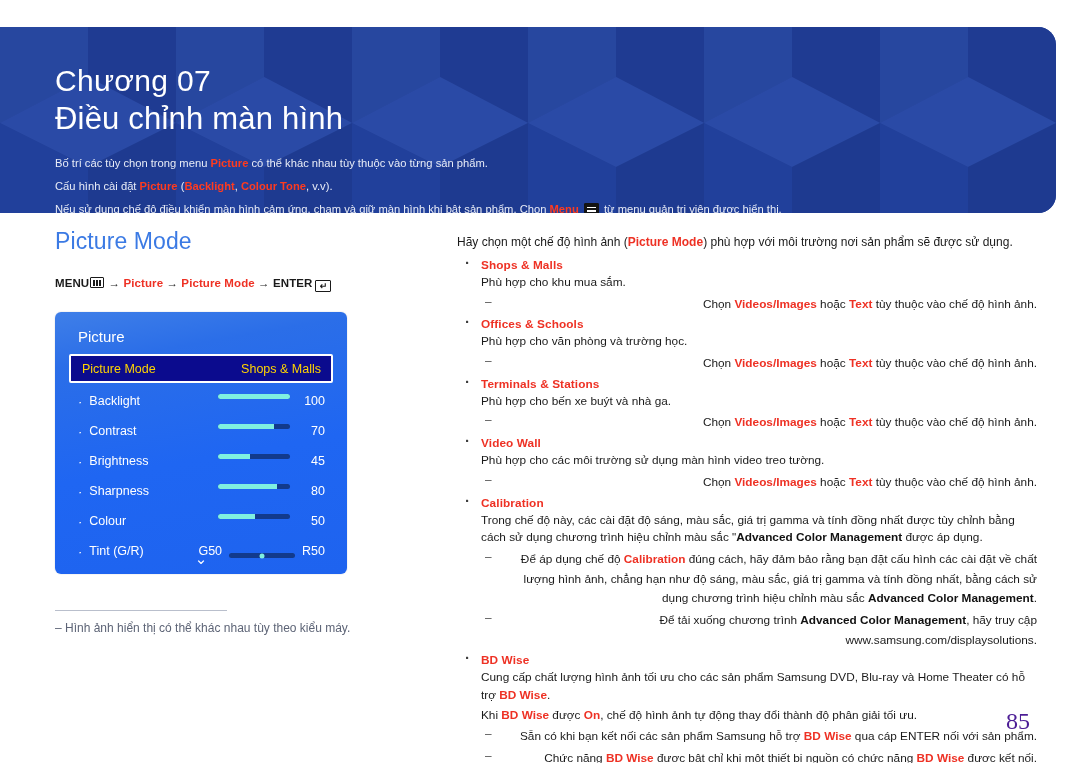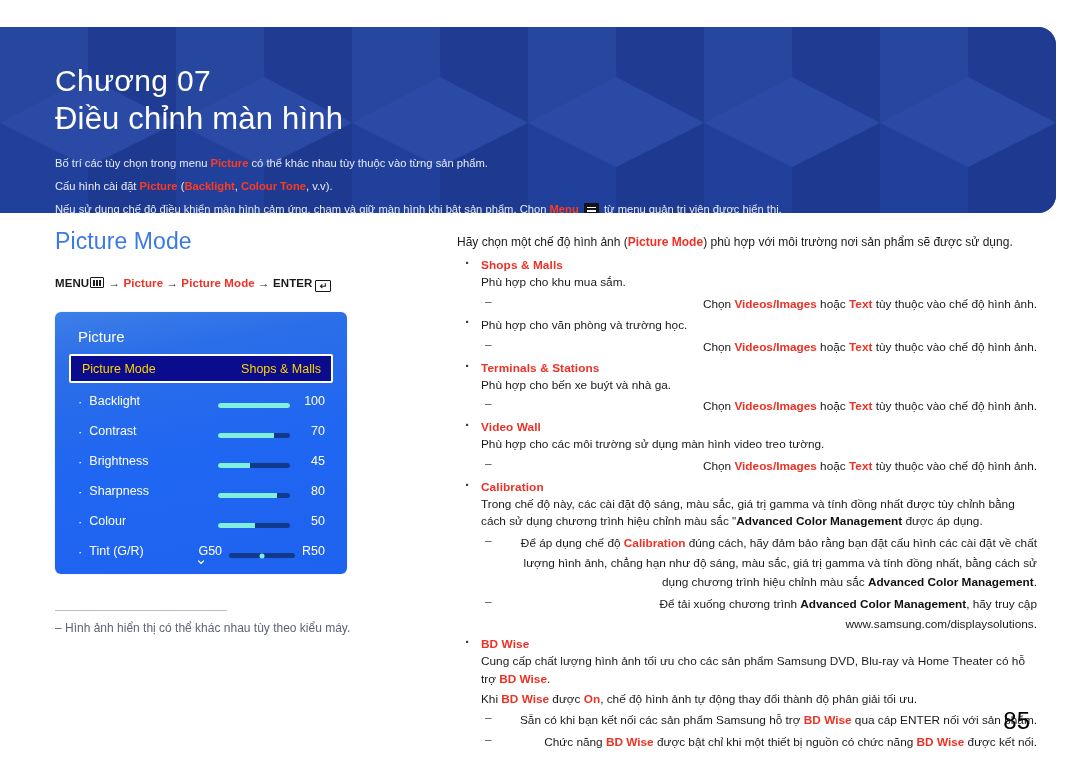--- a/index.html
+++ b/index.html
@@ -91,21 +91,21 @@
   }
   .osd-row.selected {
     background: #0b0b8e; border: 2px solid #ffffff; border-radius: 2px;
     height: 29px; padding: 0 10px 0 11px; margin-bottom: 3px;
   }
   .osd-row.selected .osd-label,
   .osd-row.selected .osd-value { color:#ffd400; }
   .osd-label { flex: 1; display:flex; align-items:center; gap:7px; }
   .osd-bullet { color:#ffffff; font-size:13px; line-height:1; }
   .osd-value { font-size:12.5px; color:#ffffff; }
-  .slider-cell { display:flex; align-items:flex-end; gap:9px; width:118px; justify-content:flex-end; }
+  .slider-cell { display:flex; align-items:flex-start; gap:9px; width:118px; justify-content:flex-end; }
   .slider {
     width: 72px; height: 5px; border-radius: 3px;
     background:#123a8c; position:relative; overflow:hidden;
   }
   .slider > i { position:absolute; left:0; top:0; bottom:0; background:#7ff0e0; display:block; }
   .num { width: 26px; text-align:right; font-size:12.5px; }
   .tint-cell { display:flex; align-items:flex-end; gap:7px; width:150px; justify-content:flex-end; }
   .tint-bar {
     width: 66px; height: 5px; border-radius:3px; background:#123a8c; position:relative;
   }
@@ -139,21 +139,21 @@
   ul.lvl2 > li::before {
     content:"\2013"; position:absolute; left: 4px; top: 0;
     color:#3c3c3c; font-size:11.8px;
   }
   .sub-text { font-size:11.8px; color:#1a1a1a; line-height:1.5; }
   .b { font-weight:bold; color:#111; }
   .r { color:#ee3124; font-weight:bold; }
 
   .pagenum {
     position:absolute; right: 50px; bottom: 28px;
-    font-size: 24px; color:#000000; font-weight:300;
+    font-size: 24px; color:#4c1d95; font-weight:300;font-family:Liberation Serif, serif;
   }
 </style>
 </head>
 <body>
 
 <div class="page">
 
   <div class="banner">
     <svg class="banner-pattern" viewBox="0 0 1056 186" preserveAspectRatio="none">
       <defs>
@@ -299,20 +299,21 @@
 
         <li>
           <div class="item-head">Shops &amp; Malls</div>
           <p class="item-desc">Phù hợp cho khu mua sắm.</p>
           <ul class="lvl2">
             <li><span class="sub-text"><span>Chọn </span><span class="r">Videos/Images</span><span> hoặc </span><span class="r">Text</span><span> tùy thuộc vào chế độ hình ảnh.</span></span></li>
           </ul>
         </li>
 
         <li>
+          <div class="item-head">Offices &amp; Schools</div>
           <p class="item-desc">Phù hợp cho văn phòng và trường học.</p>
           <ul class="lvl2">
             <li><span class="sub-text"><span>Chọn </span><span class="r">Videos/Images</span><span> hoặc </span><span class="r">Text</span><span> tùy thuộc vào chế độ hình ảnh.</span></span></li>
           </ul>
         </li>
 
         <li>
           <div class="item-head">Terminals &amp; Stations</div>
           <p class="item-desc">Phù hợp cho bến xe buýt và nhà ga.</p>
           <ul class="lvl2">

